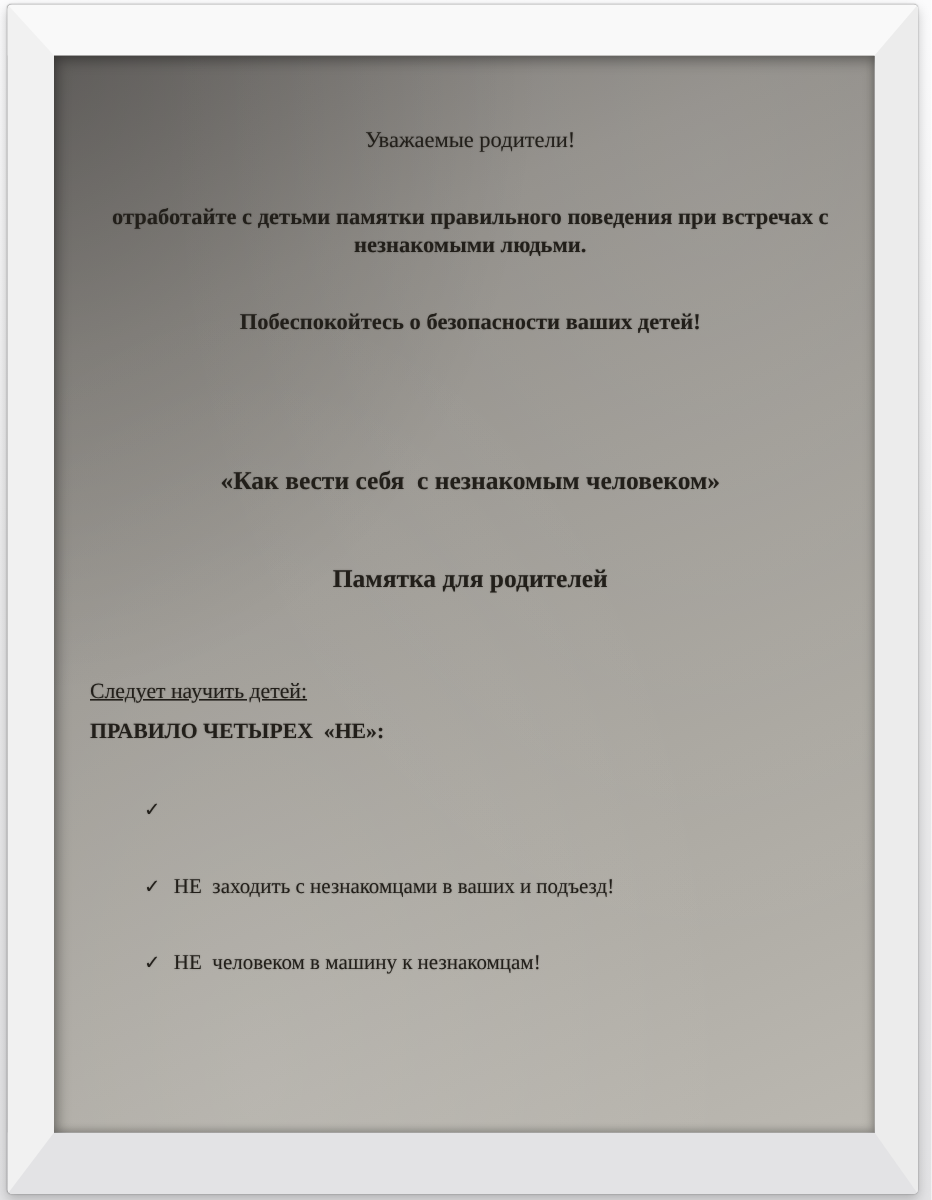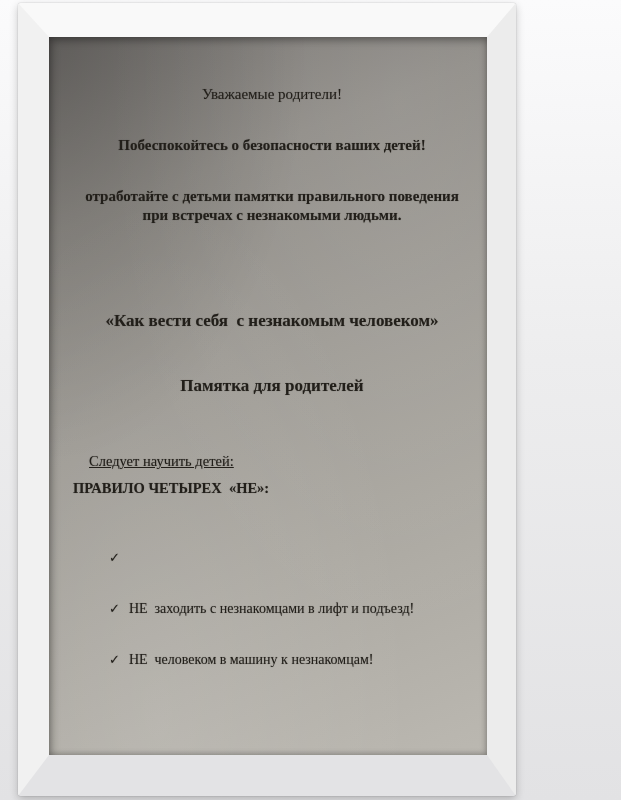--- a/index.html
+++ b/index.html
@@ -5,21 +5,21 @@
   html, body { margin: 0; padding: 0; }
   body {
     width: 621px; height: 800px; overflow: hidden;
     font-family: "Liberation Serif", "DejaVu Serif", serif;
   }
   .scene {
     position: relative; width: 621px; height: 800px;
     background: linear-gradient(180deg, #fbfbfc 0%, #ededee 45%, #e2e2e4 100%);
   }
   .frame {
-    position: absolute; left: 18px; top: 3px; width: 498px; height: 793px;
+    position: absolute; left: 5px; top: 3px; width: 607px; height: 793px;
     box-sizing: border-box;
     border-style: solid;
     border-width: 34px 29px 41px 31px;
     border-color: #f9f9f9 #ececec #e3e3e5 #f1f1f1;
     border-radius: 3px;
     box-shadow: 0 0 1px rgba(0,0,0,.45), 0 3px 8px rgba(0,0,0,.22);
   }
   .paper {
     width: 100%; height: 100%; box-sizing: border-box;
     padding: 16px 16px 8px 24px;
@@ -33,55 +33,55 @@
     color: #221f1a;
     font-size: 14px;
     text-shadow: 0 0 1px rgba(45,42,38,.45);
   }
   .paper * { white-space: pre-wrap; }
   .center { text-align: center; }
   .hdr { font-size: 15px; line-height: 19px; }
   .hdr-bold { font-size: 15px; line-height: 19px; font-weight: bold; }
   .header-block { margin-bottom: 10px; }
   .memo-title { font-size: 17px; line-height: 21.5px; font-weight: bold; margin-bottom: 14px; }
-  .teach-note { text-decoration: underline; font-size: 14.5px; margin: 0 0 10px 16px; }
-  .section-heading { font-weight: bold; font-size: 14.5px; margin: 0 0 19px 0; }
+  .teach-note { text-decoration: underline; font-size: 14.5px; margin: 0 0 10px 0; }
+  .section-heading { font-weight: bold; font-size: 14.5px; margin: 0 0 2px 0; }
   .check-list { margin: 0 0 10px 36px; }
   .check-item { display: flex; gap: 9px; line-height: 19px; }
   .check-glyph { flex: 0 0 auto; font-family: "DejaVu Sans", sans-serif; font-size: 13px; }
 </style>
 </head>
 <body>
 
 <div class="scene">
   <div class="frame">
     <div class="paper">
 
       <div class="header-block center">
         <div class="hdr">Уважаемые родители!</div>
+        <div class="hdr-bold">отработайте с детьми памятки правильного поведения при встречах с незнакомыми людьми.</div>
         <div class="hdr-bold">Побеспокойтесь о безопасности ваших детей!</div>
-        <div class="hdr-bold">отработайте с детьми памятки правильного поведения при встречах с незнакомыми людьми.</div>
       </div>
 
       <div class="memo-title center">
         <div>«Как вести себя  с незнакомым человеком»</div>
         <div>Памятка для родителей</div>
       </div>
 
       <div class="teach-note">Следует научить детей:</div>
 
       <div class="section-heading">ПРАВИЛО ЧЕТЫРЕХ  «НЕ»:</div>
 
       <div class="check-list">
         <div class="check-item">
           <span class="check-glyph">✓</span>
         </div>
         <div class="check-item">
           <span class="check-glyph">✓</span>
-          <span>НЕ  заходить с незнакомцами в лифт и подъезд!</span>
+          <span>НЕ  заходить с незнакомцами в ваших и подъезд!</span>
         </div>
         <div class="check-item">
           <span class="check-glyph">✓</span>
           <span>НЕ  человеком в машину к незнакомцам!</span>
         </div>
         
       </div>
 
     </div>
   </div>

